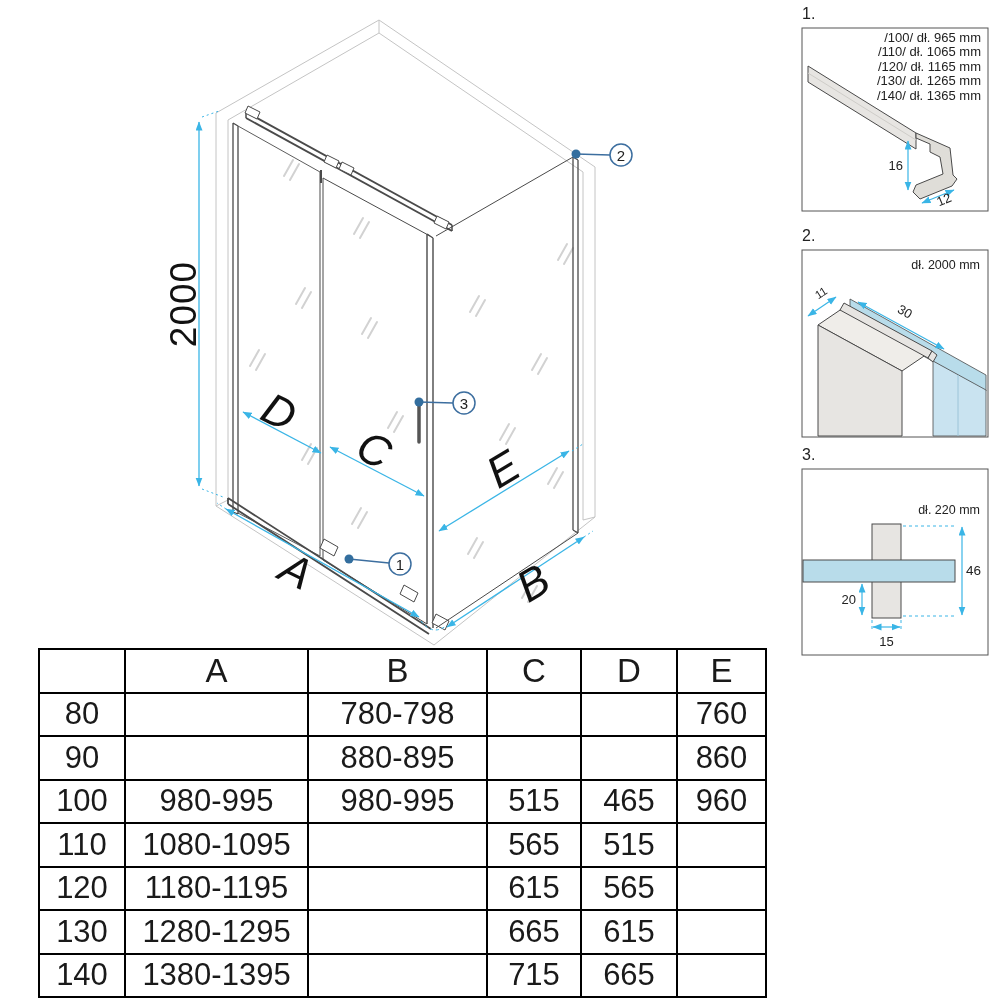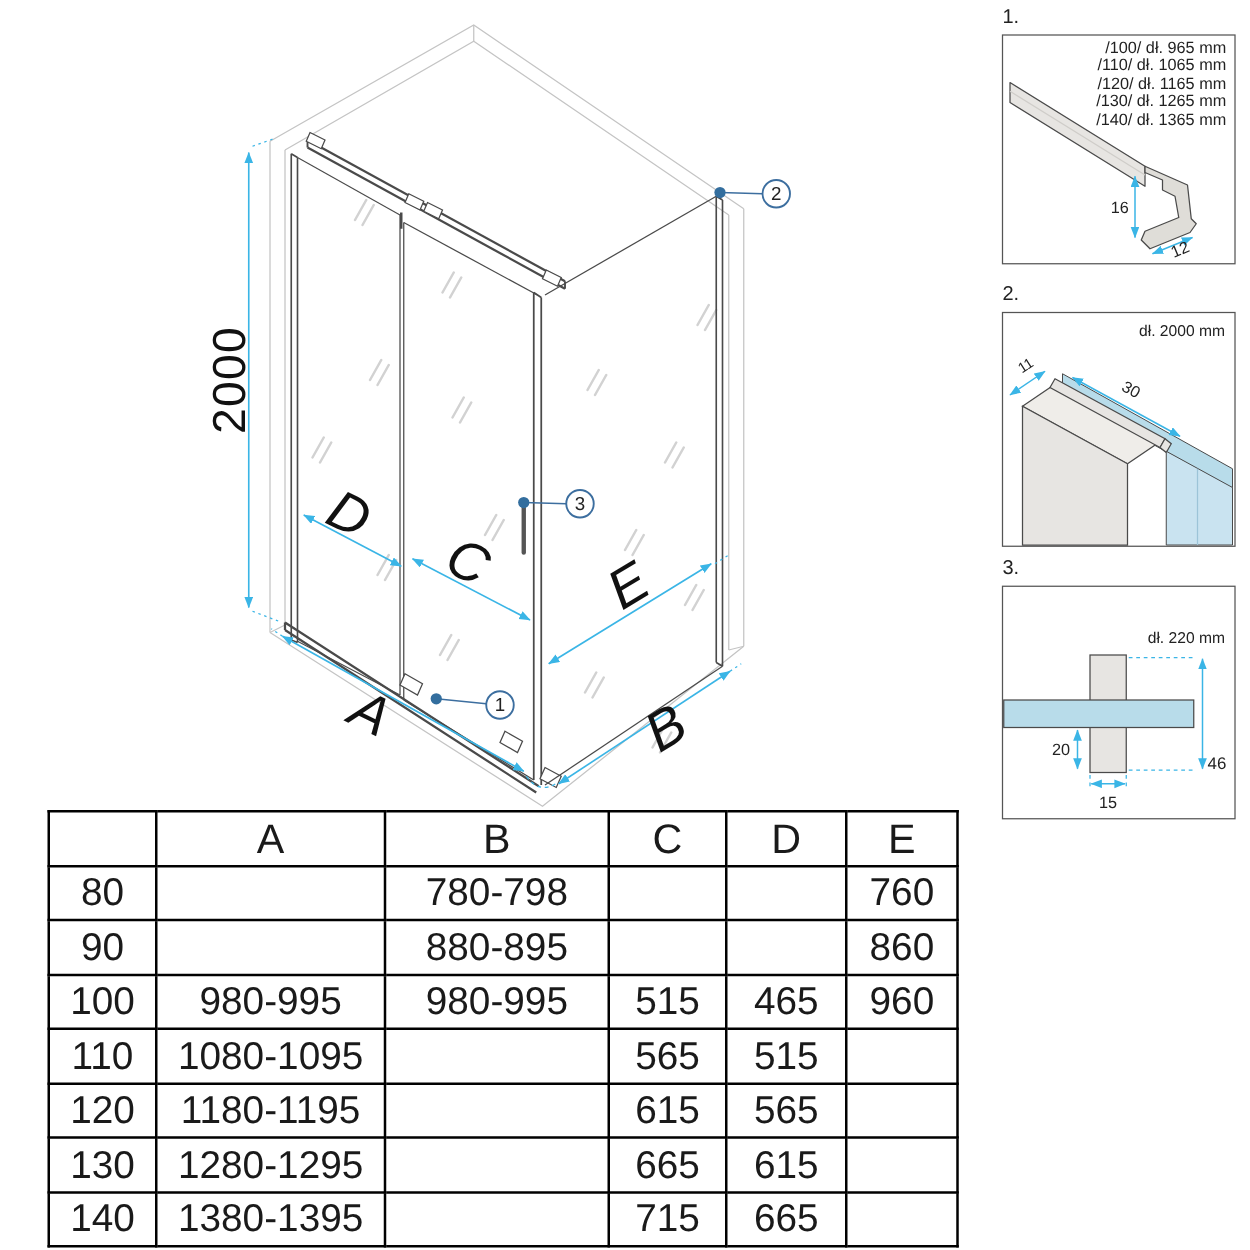--- a/index.html
+++ b/index.html
@@ -199,21 +199,21 @@
   <div class="lbl detail-dim" style="left:873px;top:158px;width:30px;justify-content:flex-end;">16</div>
   <div class="lbl detail-dim" style="left:929px;top:192px;width:30px;transform:rotate(-23deg);">12</div>
 
   <div class="lbl detail-title" style="left:802px;top:227px;">2.</div>
   <div class="lbl detail-len" style="right:20px;top:258px;">dł. 2000 mm</div>
   <div class="lbl detail-dim" style="left:806px;top:287px;width:30px;transform:rotate(-33deg);font-size:11.5px;">11</div>
   <div class="lbl detail-dim" style="left:890px;top:304px;width:30px;transform:rotate(29deg);">30</div>
 
   <div class="lbl detail-title" style="left:802px;top:446px;">3.</div>
   <div class="lbl detail-len" style="right:20px;top:503px;">dł. 220 mm</div>
-  <div class="lbl detail-dim" style="left:966px;top:563px;font-size:13.5px;margin-top:40px;">46</div>
+  <div class="lbl detail-dim" style="left:966px;top:563px;font-size:13.5px;">46</div>
   <div class="lbl detail-dim" style="left:828px;top:592px;width:28px;justify-content:flex-end;">20</div>
   <div class="lbl detail-dim" style="left:872px;top:634px;width:29px;text-align:right;">15</div>
 
   <table class="size-table">
     <colgroup>
       <col style="width:86px">
         <col style="width:183px">
         <col style="width:179px">
       <col style="width:94px">
         <col style="width:96px">

